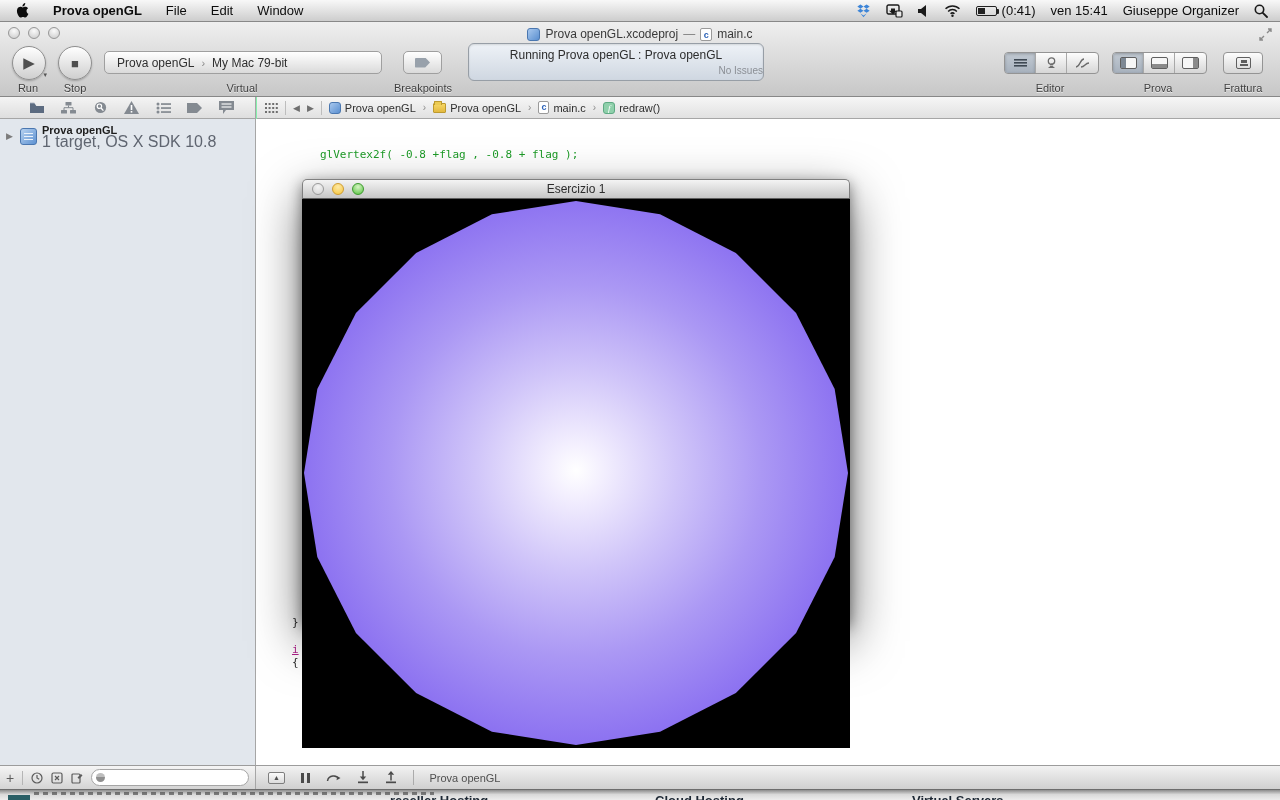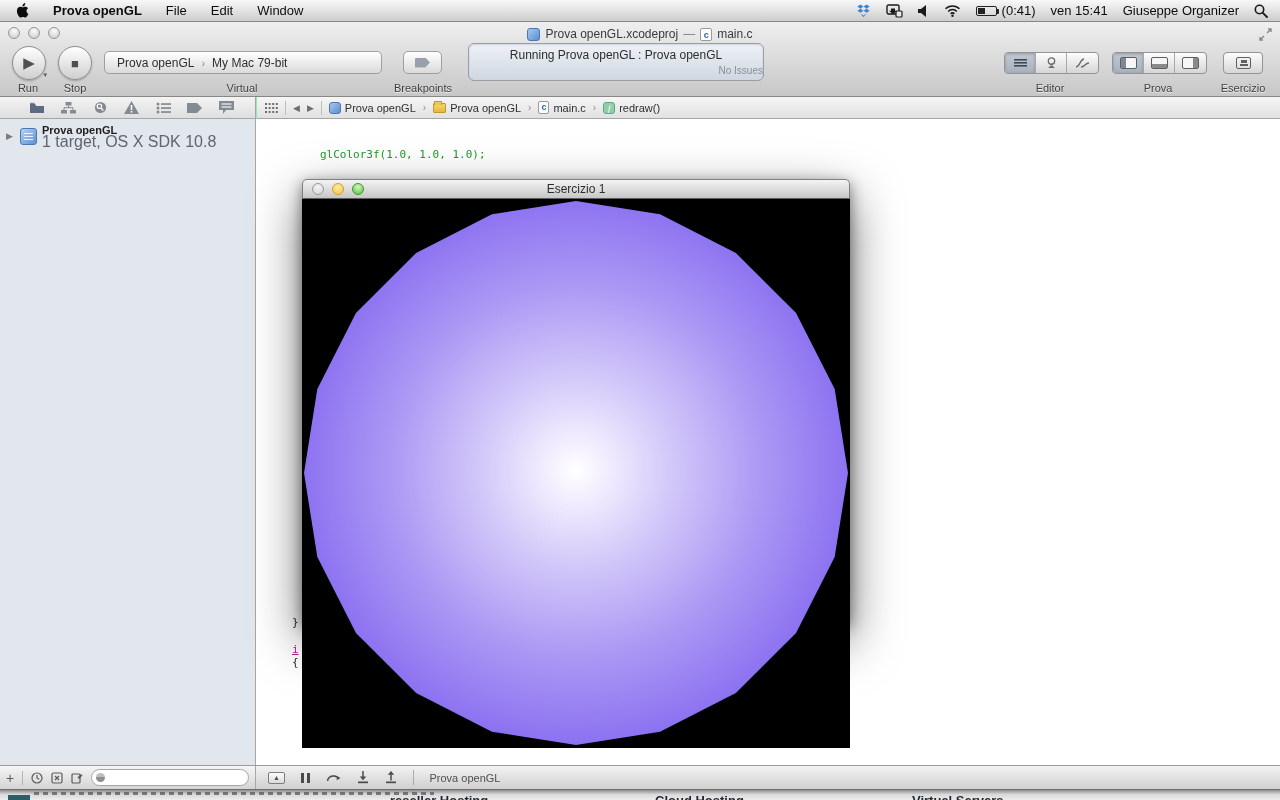--- a/index.html
+++ b/index.html
@@ -308,21 +308,21 @@
         </div>
     </div>
     <span class="tb-label" style="left:1158px;">Prova</span>
 
     <div class="org-btn">
       <span class="org-ico">
           <i></i>
           <b></b>
         </span>
     </div>
-    <span class="tb-label" style="left:1243px;">Esercizio</span>
+    <span class="tb-label" style="left:1243px;">Frattura</span>
 
     <span style="position:absolute; right:8px; top:6px;">
       <svg width="13" height="13" viewBox="0 0 13 13">
         <g stroke="#8a8a8a" stroke-width="1.4" fill="none">
             <path d="M8 5 12 1M12 4V1H9M5 8 1 12M1 9v3h3"></path>
           </g>
       </svg>
     </span>
   </div>
 
@@ -435,21 +435,20 @@
       <span class="proj-ico"></span>
       <span class="proj-texts">
         <div class="proj-name">Prova openGL</div>
         <div class="proj-detail">1 target, OS X SDK 10.8</div>
       </span>
     </div>
   </div>
 
   <div class="editor">
     <div class="code-top">
-      <div>glColor3f(1.0, 1.0, 1.0);</div>
       <div>glVertex2f( -0.8 +flag , -0.8 + flag );</div>
       <div>glColor3f(1.0, 0.0, 0.0);</div>
       <div>glVertex3f( 0.5 +flag , 0.2 + flag, -0.3 +flag );</div>
       <div>glVertex4f( -0.5 , -0.4, -0.7, -1.0 );</div>
     </div>
     <span class="frag" style="top:497px;">}</span>
     <span class="frag kw" style="top:524px; text-decoration:underline;">i</span>
     <span class="frag" style="top:537px;">{</span>
     <div class="code-bottom">
       

